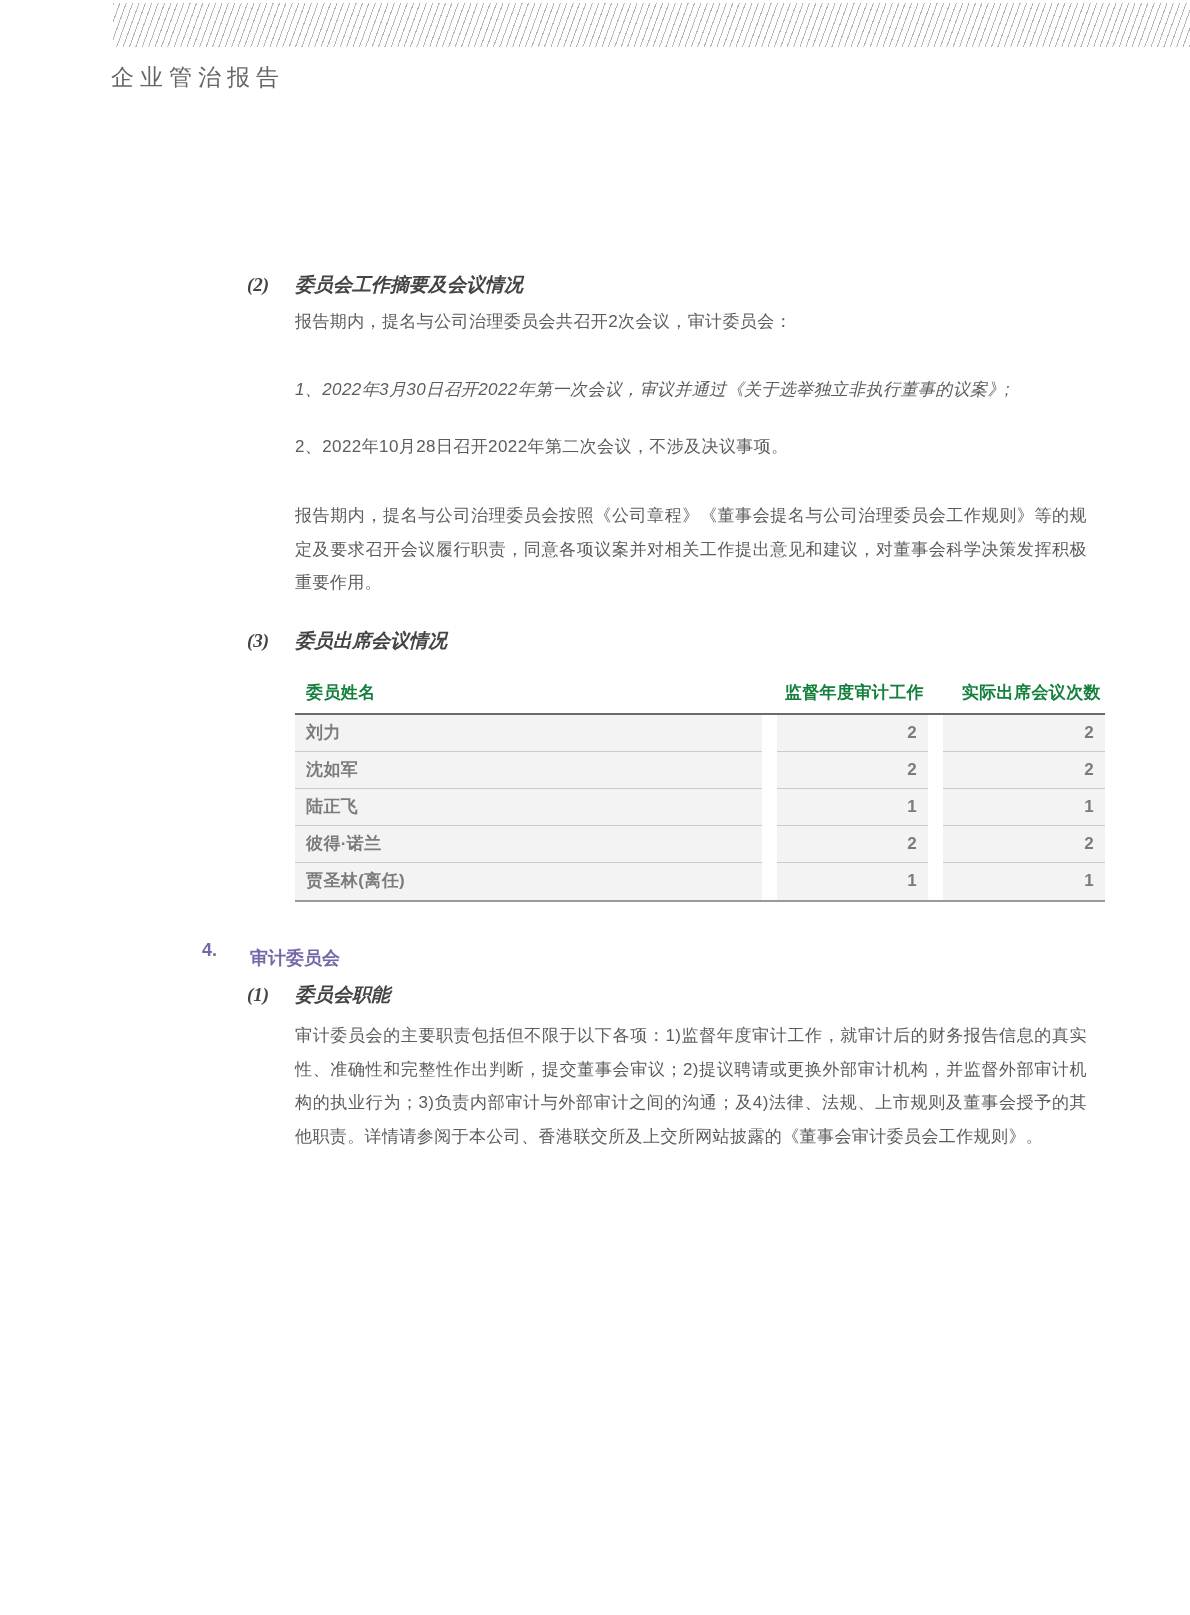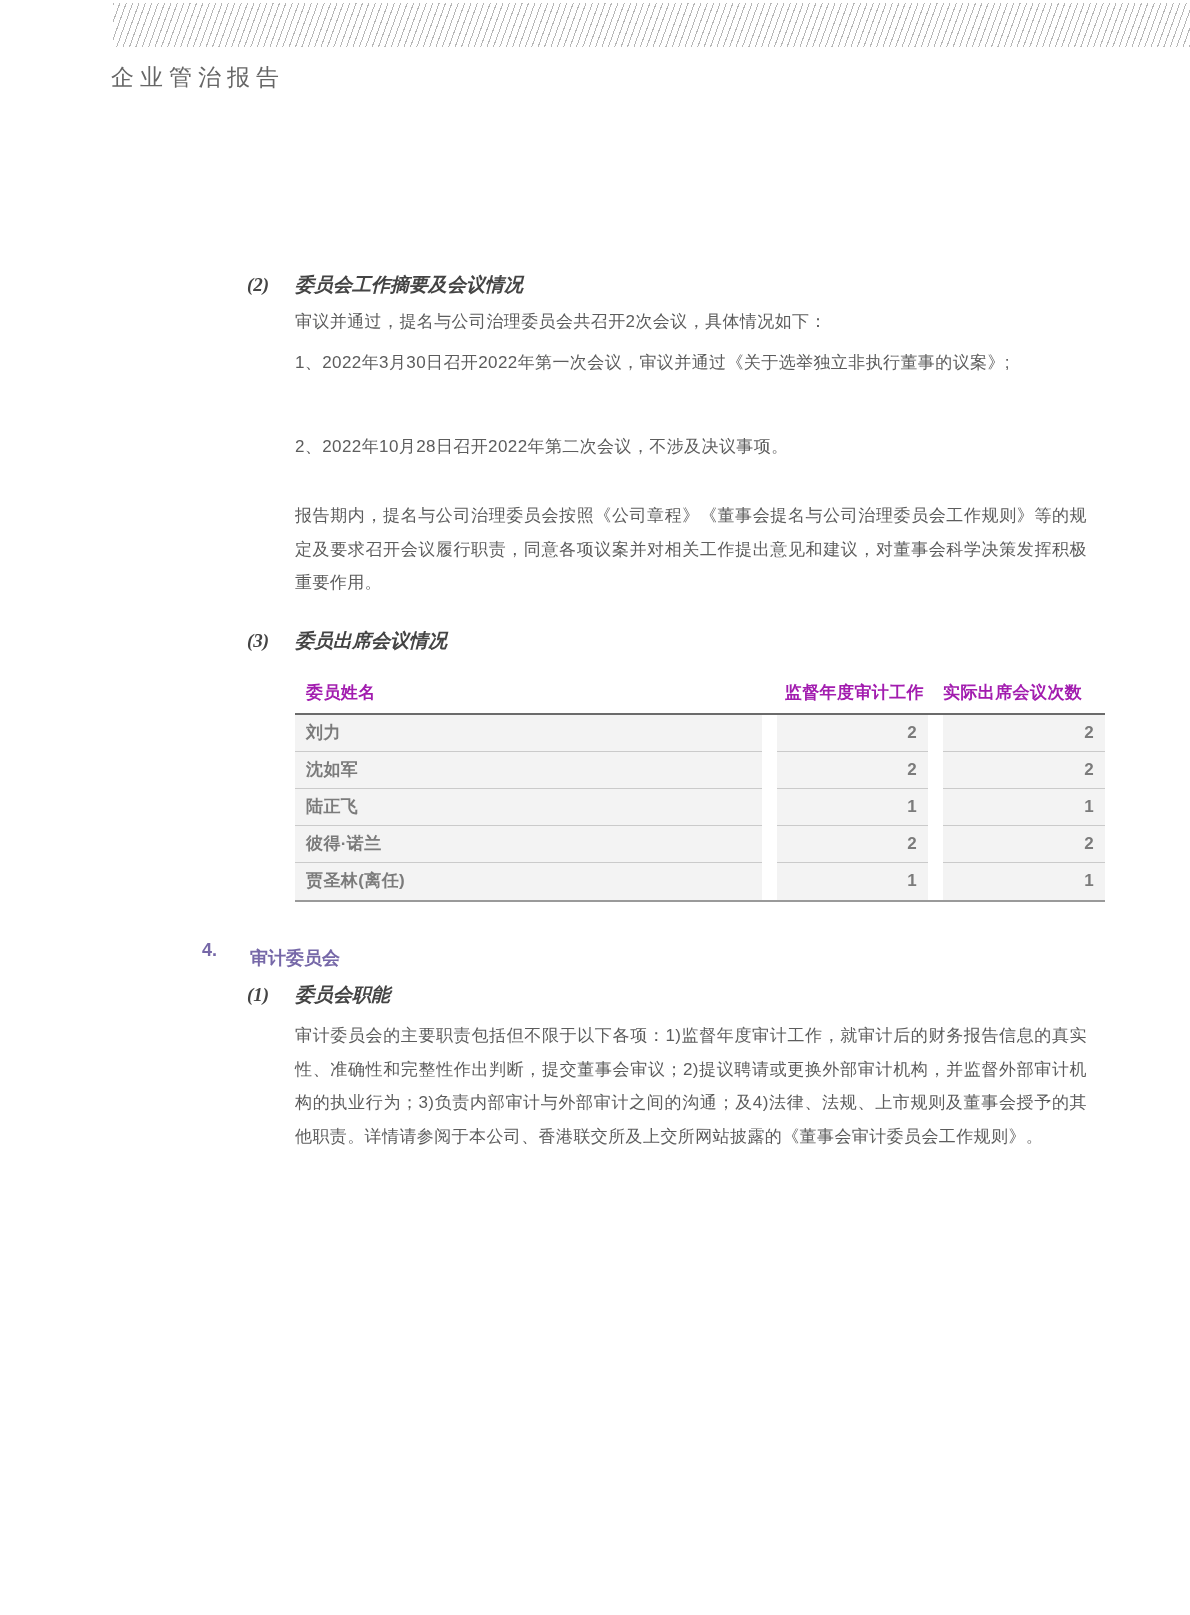--- a/index.html
+++ b/index.html
@@ -46,25 +46,25 @@
   .t-grid{
     display:grid;
     grid-template-columns:467px 15px 151px 15px 162px;
   }
   .t-head{
     height:41px;
     border-bottom:2px solid #6b6b6b;
     align-items:center;
   }
   .t-head .th{
-    font-size:17px;font-weight:700;color:#a21caf;letter-spacing:0.4px;
+    font-size:17px;font-weight:700;color:#15803d;letter-spacing:0.4px;
   }
   .th-name{grid-column:1;padding-left:11px;}
   .th-req{grid-column:3;text-align:right;padding-right:4px;}
-  .th-act{grid-column:5;padding-right:4px;font-family:Liberation Mono, monospace;}
+  .th-act{grid-column:5;text-align:right;padding-right:4px;font-family:Liberation Mono, monospace;}
   .t-body{border-bottom:2px solid #9a9a9a;}
   .t-row{height:37px;}
   .t-row .td{
     background:#f3f3f3;
     font-size:17px;color:#7b7b7b;
     line-height:36px;letter-spacing:0.4px;
     border-bottom:1px solid #cacaca;
     font-weight:bold;
   }
   .t-row:last-child .td{border-bottom:none;}
@@ -84,23 +84,23 @@
 
   <div class="hatch-banner"></div>
 
   <div class="doc-title">企业管治报告</div>
 
   <div class="h-italic" style="top:273px;">
     <span class="h-num">(2)</span>
     <span class="h-label">委员会工作摘要及会议情况</span>
   </div>
 
-  <div class="body-text" style="top:305px;">审议并通过，提名与公司治理委员会共召开2次会议，具体情况如下：</div>
+  <div class="body-text" style="top:305px;">报告期内，提名与公司治理委员会共召开2次会议，审计委员会：</div>
 
-  <div class="body-text" style="top:346px;">1、2022年3月30日召开2022年第一次会议，审议并通过《关于选举独立非执行董事的议案》;</div>
+  <div class="body-text" style="top:373px;font-style:italic;">1、2022年3月30日召开2022年第一次会议，审议并通过《关于选举独立非执行董事的议案》;</div>
 
   <div class="body-text" style="top:430px;">2、2022年10月28日召开2022年第二次会议，不涉及决议事项。</div>
 
   <div class="body-text" style="top:499px;">报告期内，提名与公司治理委员会按照《公司章程》《董事会提名与公司治理委员会工作规则》等的规定及要求召开会议履行职责，同意各项议案并对相关工作提出意见和建议，对董事会科学决策发挥积极重要作用。</div>
 
   <div class="h-italic" style="top:629px;">
     <span class="h-num">(3)</span>
     <span class="h-label">委员出席会议情况</span>
   </div>
 

